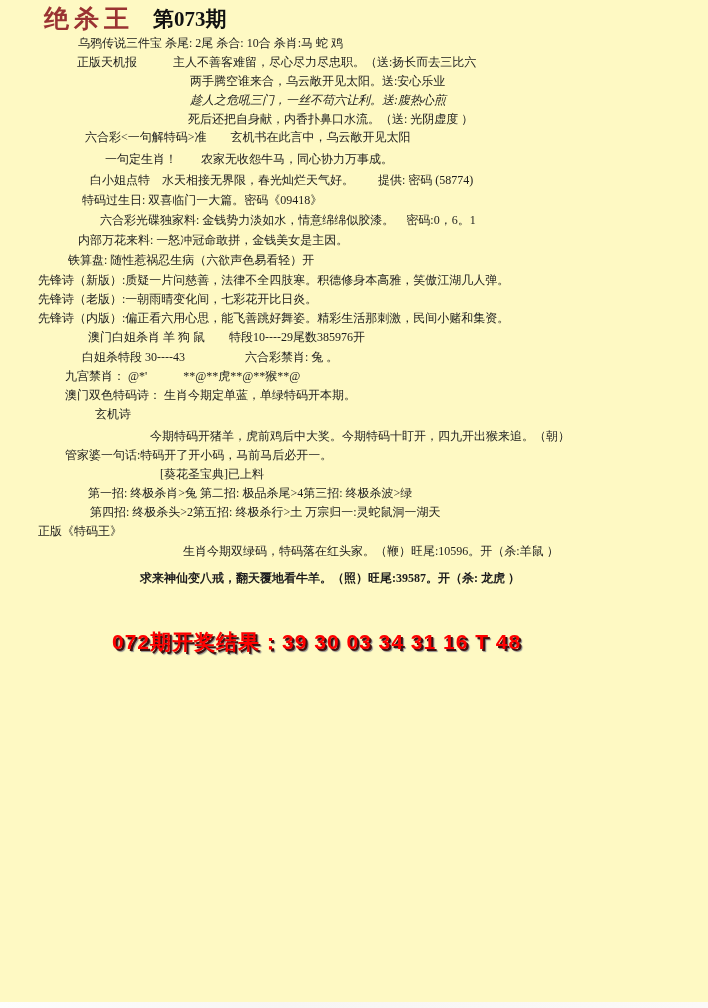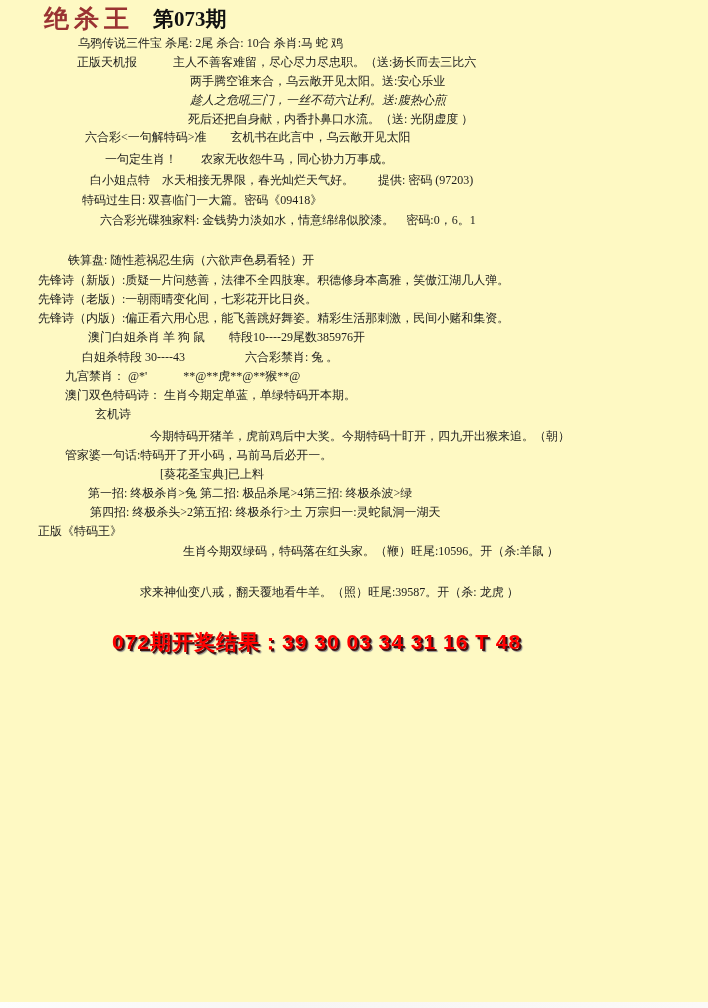--- a/index.html
+++ b/index.html
@@ -71,37 +71,38 @@
   <div class="hdr-title">绝杀王</div>
   <div class="hdr-issue">第073期</div>
 
   <div class="ln" style="left:78px;  top:33px;">乌鸦传说三件宝 杀尾: 2尾 杀合: 10合  杀肖:马 蛇 鸡</div>
   <div class="ln" style="left:77px;  top:52px;">正版天机报　　　主人不善客难留，尽心尽力尽忠职。（送:扬长而去三比六</div>
   <div class="ln" style="left:190px; top:71px;">两手腾空谁来合，乌云敞开见太阳。送:安心乐业</div>
   <div class="ln" style="left:190px; top:90px;font-style:italic;">趁人之危吼三门，一丝不苟六让利。送:腹热心煎</div>
   <div class="ln" style="left:188px; top:109px;">死后还把自身献，内香扑鼻口水流。（送: 光阴虚度 ）</div>
   <div class="ln" style="left:85px;  top:127px;">六合彩&lt;一句解特码&gt;准　　玄机书在此言中，乌云敞开见太阳</div>
   <div class="ln" style="left:105px; top:149px;">一句定生肖！　　农家无收怨牛马，同心协力万事成。</div>
-  <div class="ln" style="left:90px;  top:170px;">白小姐点特　水天相接无界限，春光灿烂天气好。　　提供: 密码 (97203)</div>
+  <div class="ln" style="left:90px;  top:170px;">白小姐点特　水天相接无界限，春光灿烂天气好。　　提供: 密码 (58774)</div>
   <div class="ln" style="left:82px;  top:190px;">特码过生日: 双喜临门一大篇。密码《09418》</div>
   <div class="ln" style="left:100px; top:210px;">六合彩光碟独家料: 金钱势力淡如水，情意绵绵似胶漆。　密码:0，6。1</div>
+  <div class="ln" style="left:78px;  top:230px;">内部万花来料: 一怒冲冠命敢拼，金钱美女是主因。</div>
   <div class="ln" style="left:68px;  top:250px;text-align:center;">铁算盘: 随性惹祸忍生病（六欲声色易看轻）开</div>
   <div class="ln" style="left:38px;  top:270px;">先锋诗（新版）:质疑一片问慈善，法律不全四肢寒。积德修身本高雅，笑傲江湖几人弹。</div>
   <div class="ln" style="left:38px;  top:289px;">先锋诗（老版）:一朝雨晴变化间，七彩花开比日炎。</div>
   <div class="ln" style="left:38px;  top:308px;">先锋诗（内版）:偏正看六用心思，能飞善跳好舞姿。精彩生活那刺激，民间小赌和集资。</div>
   <div class="ln" style="left:88px;  top:327px;">澳门白姐杀肖 羊 狗 鼠　　特段10----29尾数385976开</div>
   <div class="ln" style="left:82px;  top:347px;">白姐杀特段 30----43　　　　　六合彩禁肖: 兔 。</div>
   <div class="ln" style="left:65px;  top:366px;">九宫禁肖： @*'　　　**@**虎**@**猴**@</div>
   <div class="ln" style="left:65px;  top:385px;">澳门双色特码诗： 生肖今期定单蓝，单绿特码开本期。</div>
   <div class="ln" style="left:95px;  top:404px;">玄机诗</div>
   <div class="ln" style="left:150px; top:426px;">今期特码开猪羊，虎前鸡后中大奖。今期特码十盯开，四九开出猴来追。（朝）</div>
   <div class="ln" style="left:65px;  top:445px;">管家婆一句话:特码开了开小码，马前马后必开一。</div>
   <div class="ln" style="left:160px; top:464px;">[葵花圣宝典]已上料</div>
   <div class="ln" style="left:88px;  top:483px;">第一招: 终极杀肖&gt;兔 第二招: 极品杀尾&gt;4第三招: 终极杀波&gt;绿</div>
   <div class="ln" style="left:90px;  top:502px;">第四招: 终极杀头&gt;2第五招: 终极杀行&gt;土 万宗归一:灵蛇鼠洞一湖天</div>
   <div class="ln" style="left:38px;  top:521px;">正版《特码王》</div>
   <div class="ln" style="left:183px; top:541px;">生肖今期双绿码，特码落在红头家。（鞭）旺尾:10596。开（杀:羊鼠 ）</div>
-  <div class="ln" style="left:140px; top:582px;">求来神仙变八戒，翻天覆地看牛羊。（照）旺尾:39587。开（杀: 龙虎 ）</div>
+  <div class="ln" style="left:140px; top:568px;font-weight:bold;">求来神仙变八戒，翻天覆地看牛羊。（照）旺尾:39587。开（杀: 龙虎 ）</div>
 
   <div class="result">072期开奖结果：39 30 03 34 31 16 T 48</div>
 
   <div class="bottom-smudge"></div>
 </div>
 
 </body></html>

